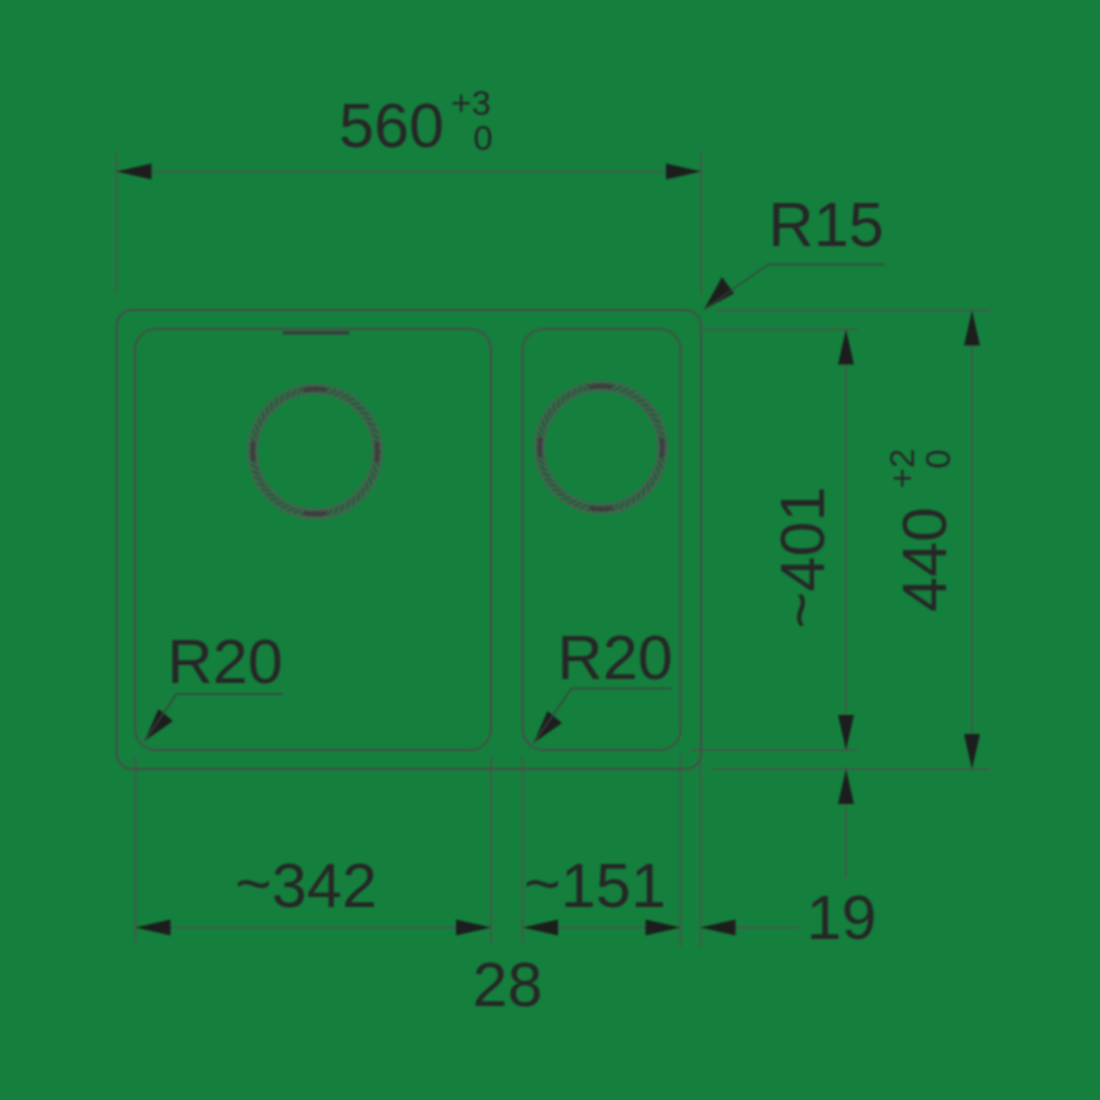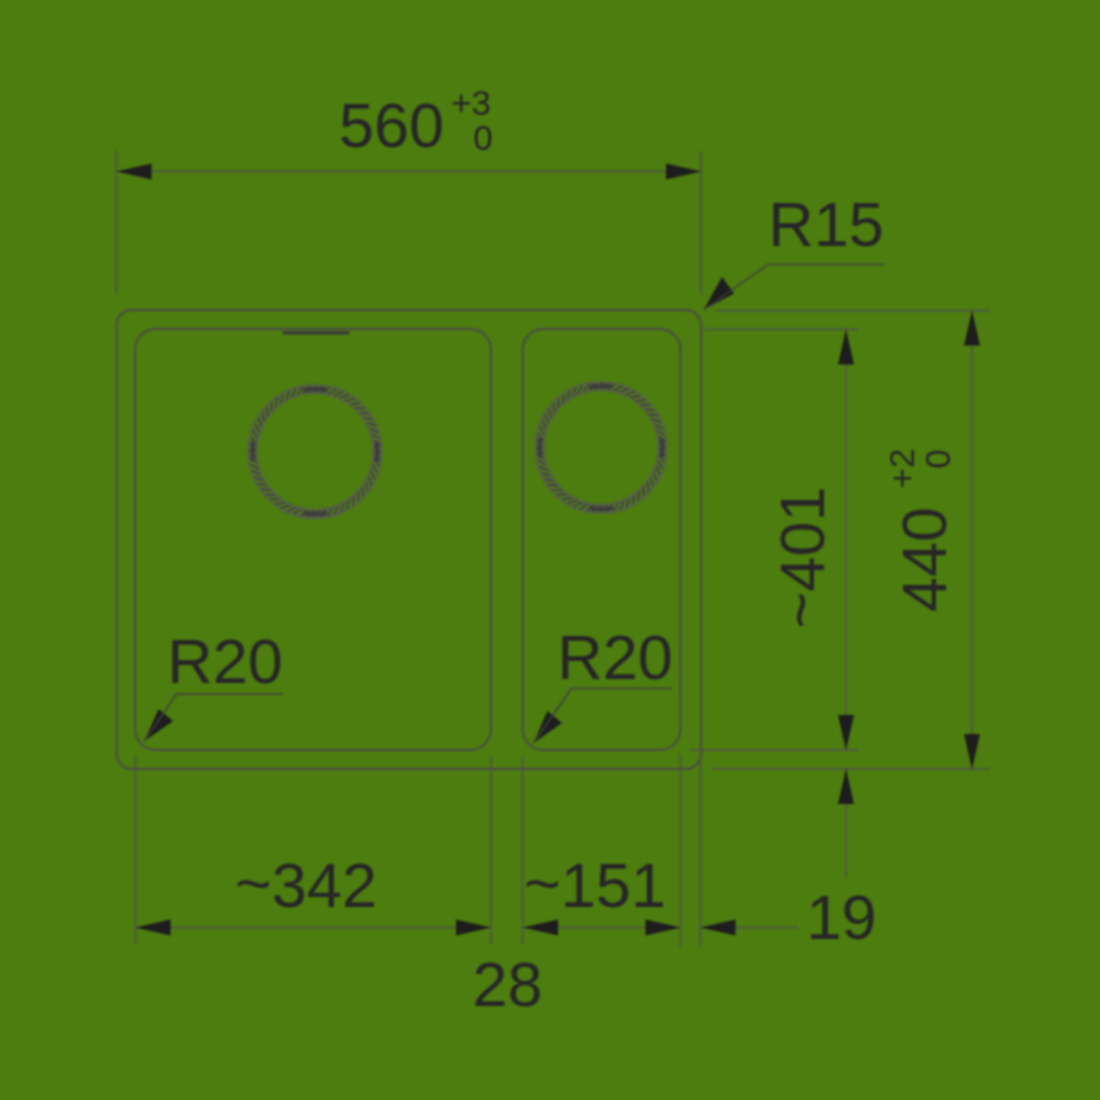--- a/index.html
+++ b/index.html
@@ -1,16 +1,16 @@
 <!DOCTYPE html>
 <html><head>
 <meta charset="utf-8">
 <style>
   html,body{margin:0;padding:0;background:#ffffff;}
-  .wrap{width:1100px;height:1100px;position:relative;overflow:hidden;background:#4d7c0f;text-align:center;}
+  .wrap{width:1100px;height:1100px;position:relative;overflow:hidden;background:#15803d;text-align:center;}
   svg{display:block; filter: blur(0.95px);}
   text{font-family:"Liberation Sans", sans-serif; fill:#262626;}
 </style>
 </head>
 <body>
 <div class="wrap">
 <svg width="1100" height="1100" viewBox="0 0 1100 1100">
 <defs>
   <pattern id="hatch" width="7" height="7" patternUnits="userSpaceOnUse" patternTransform="rotate(-45)">
     <rect width="7" height="7" fill="#ffffff"></rect>

